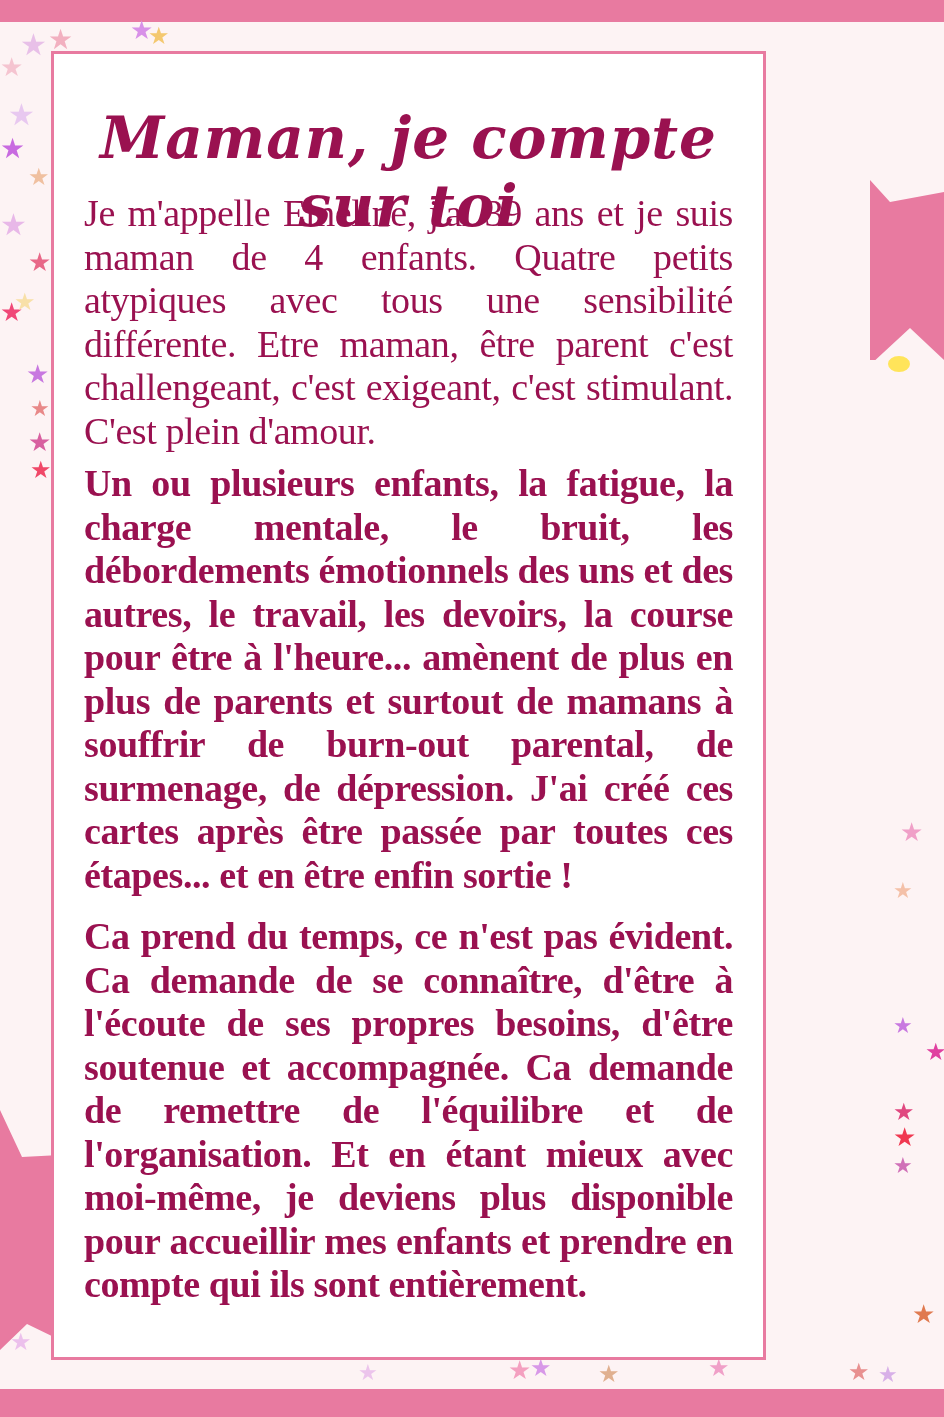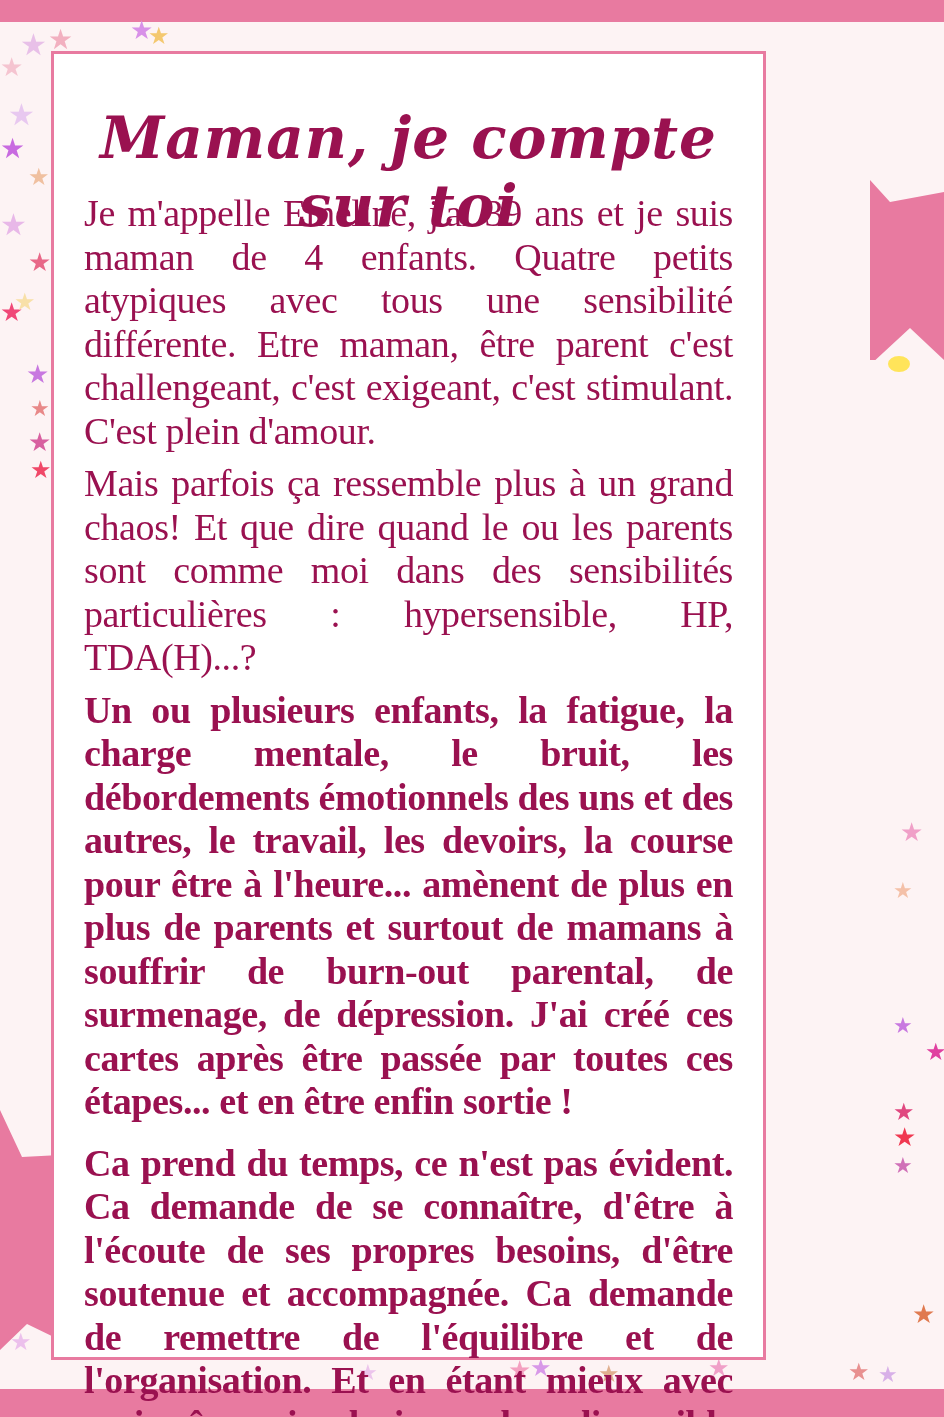--- a/index.html
+++ b/index.html
@@ -91,17 +91,16 @@
 <span class="confetti" style="left:530px;top:1356px;color:#d898e8;font-size:24px;">★</span>
 <span class="confetti" style="left:598px;top:1362px;color:#e0b090;font-size:24px;">★</span>
 <span class="confetti" style="left:708px;top:1356px;color:#f0a0c8;font-size:24px;">★</span>
 <span class="confetti" style="left:848px;top:1360px;color:#e89090;font-size:24px;">★</span>
 <span class="confetti" style="left:878px;top:1364px;color:#d8b0e8;font-size:22px;">★</span>
 
 <div class="card">
   <h1 class="title">Maman, je compte sur toi</h1>
   <div class="body-text">
     <p>Je m'appelle Emeline, j'ai 39 ans et je suis maman de 4 enfants. Quatre petits atypiques avec tous une sensibilité différente. Etre maman, être parent c'est challengeant, c'est exigeant, c'est stimulant. C'est plein d'amour.</p>
-    <p>Mais parfois ça ressemble plus à un grand chaos! Et que dire quand le ou les parents sont comme moi dans des sensibilités particulières : hypersensible, HP, TDA(H)...?</p>
     <p class="gap">Un ou plusieurs enfants, la fatigue, la charge mentale, le bruit, les débordements émotionnels des uns et des autres, le travail, les devoirs, la course pour être à l'heure... amènent de plus en plus de parents et surtout de mamans à souffrir de burn-out parental, de surmenage, de dépression.  J'ai créé ces cartes après être passée par toutes ces étapes... et en être enfin sortie !</p>
     <p class="gap">Ca prend du temps, ce n'est pas évident. Ca demande de se connaître, d'être à l'écoute de ses propres besoins, d'être soutenue et accompagnée.  Ca demande de remettre de l'équilibre et de l'organisation. Et en étant mieux avec moi-même, je deviens plus disponible pour accueillir mes enfants et prendre en compte qui ils sont entièrement.</p>
   </div>
 </div>
 
 </body></html>

